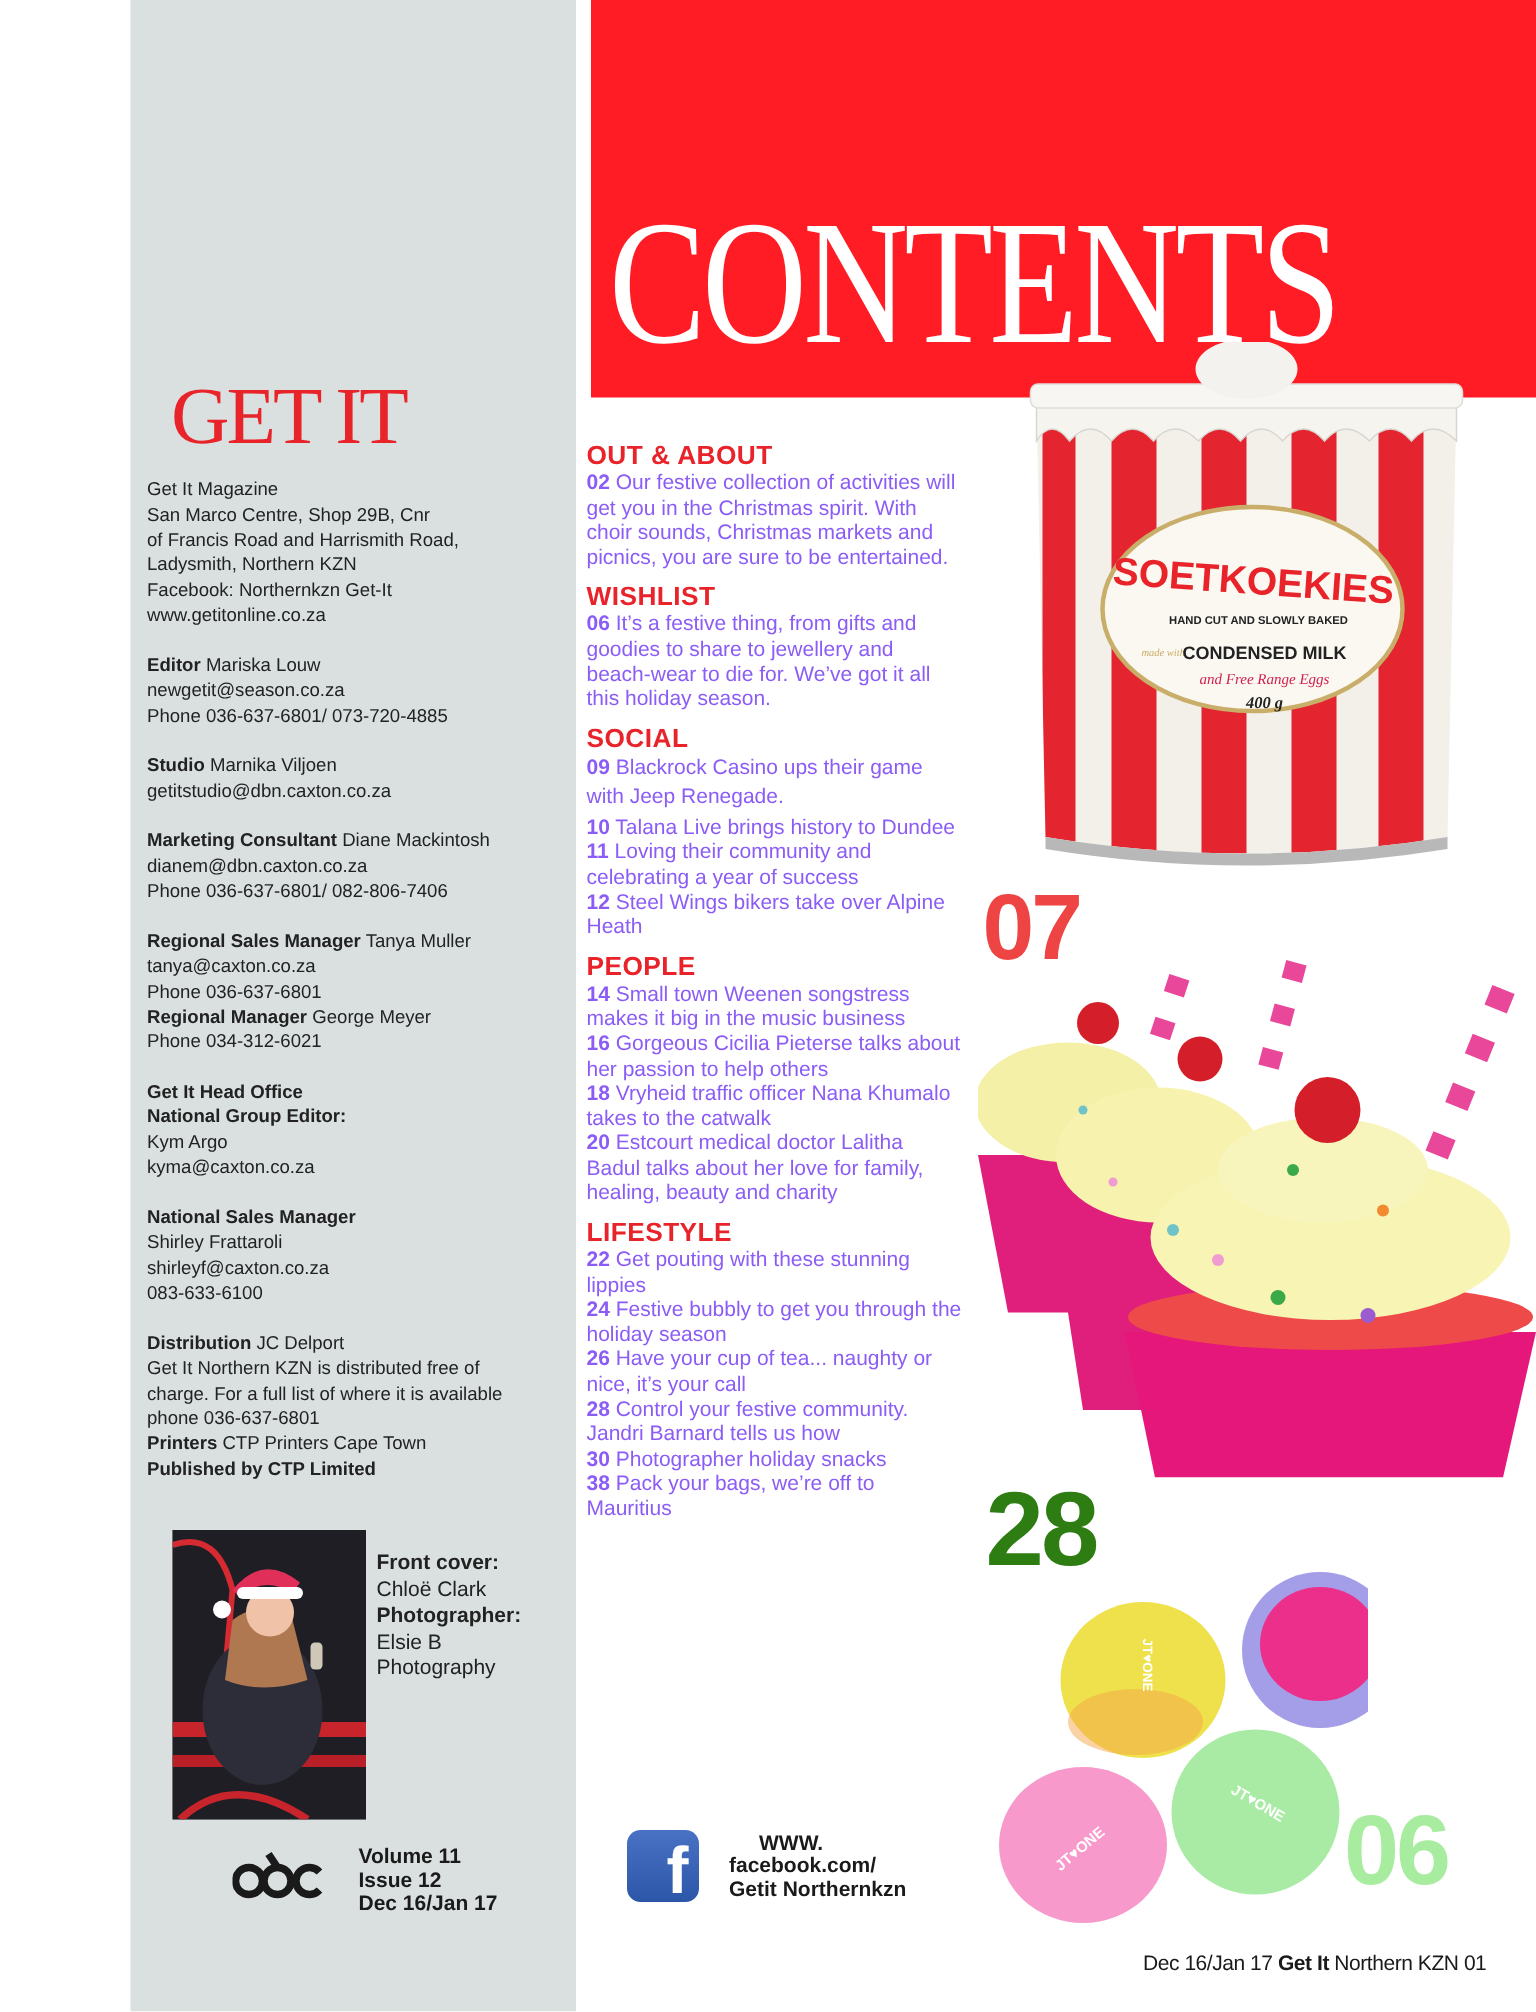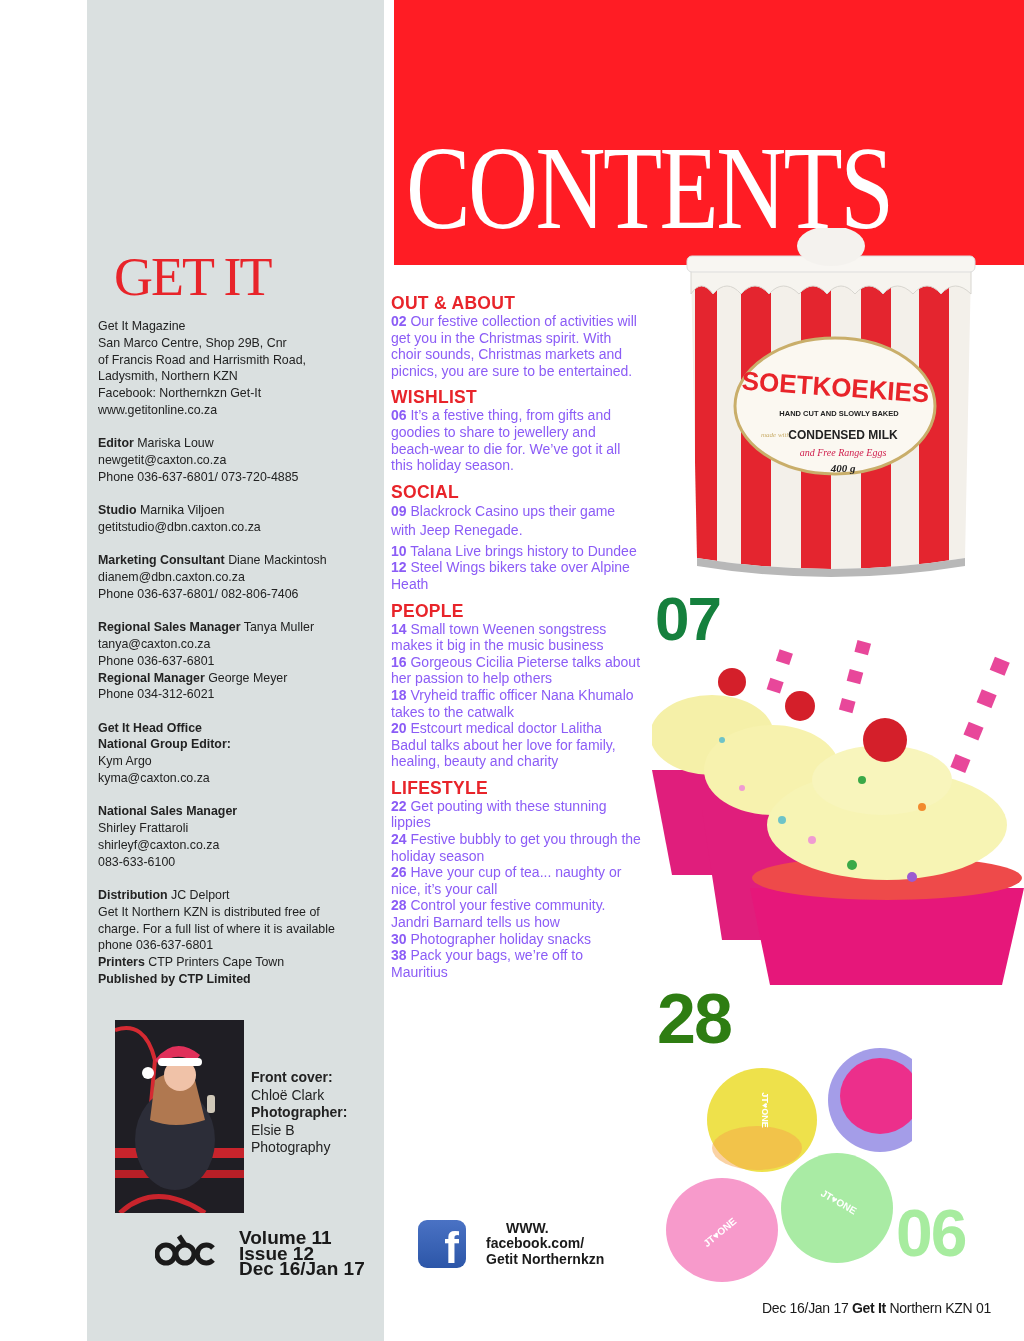--- a/index.html
+++ b/index.html
@@ -8,24 +8,24 @@
 
   
   .sidebar { position: absolute; left: 87px; top: 0; width: 297px; height: 1341px; background: #dae0e0; }
   .brand { position: absolute; left: 114px; top: 250px; font-family: "Liberation Serif", "DejaVu Serif", serif; font-size: 54px; color: #e8242a; letter-spacing: -2px; line-height: 1; }
   .masthead { position: absolute; left: 98px; top: 318px; width: 280px; font-size: 12.4px; line-height: 16.8px; color: #222; }
   .masthead p { margin: 0; }
   .masthead .gap { height: 16.5px; }
   .masthead b { font-weight: bold; }
 
   .cover-photo { position: absolute; left: 115px; top: 1020px; width: 129px; height: 193px; overflow: hidden; background: #1d1c22; }
-  .cover-credits { position: absolute; left: 251px; top: 1033px; font-size: 14px; line-height: 17.5px; color: #222; margin-top: 36px; }
+  .cover-credits { position: absolute; left: 251px; top: 1033px; font-size: 14px; line-height: 17.5px; color: #222; }
   .cover-credits b { display: block; }
   .abc-logo { position: absolute; left: 155px; top: 1232px; width: 60px; height: 34px; }
-  .issue-info { position: absolute; left: 239px; top: 1230px; font-size: 19px; line-height: 15.5px; font-weight: bold; color: #1a1a1a; }
+  .issue-info { position: absolute; left: 239px; top: 1230px; font-size: 14px; line-height: 15.5px; font-weight: bold; color: #1a1a1a; }
 
   
   .banner { position: absolute; left: 394px; top: 0; width: 630px; height: 265px; background: #ff1c24; }
   .banner-title { position: absolute; left: 406px; top: 130px; font-family: "Liberation Serif", "DejaVu Serif", serif; font-size: 118px; color: #ffffff; letter-spacing: -3px; line-height: 1; transform: scaleX(0.82); transform-origin: left top; white-space: nowrap; }
 
   
   .toc { position: absolute; left: 391px; top: 293px; width: 250px; }
   .toc-section { margin-bottom: 8px; }
   .toc-heading { font-size: 17.5px; font-weight: bold; color: #e8242a; line-height: 20px; letter-spacing: 0.3px; }
   .toc-entry { font-size: 14px; line-height: 16.6px; color: #8b5cf6; }
@@ -37,21 +37,21 @@
   .fb-icon { width: 48px; height: 48px; border-radius: 9px; background: linear-gradient(#4a72c4, #2c56a8); position: relative; }
   .fb-icon span { position: absolute; right: 7px; bottom: -2px; color: #fff; font-weight: bold; font-size: 44px; line-height: 1; font-family: "Liberation Sans", sans-serif; }
   .fb-text { margin-left: 20px; font-size: 14px; line-height: 15.5px; font-weight: bold; color: #1a1a1a; text-align: left; }
   .fb-text .www { padding-left: 20px; display: block; }
 
   .footer-folio { position: absolute; left: 762px; top: 1300px; font-size: 14px; color: #1a1a1a; letter-spacing: -0.3px; }
   .footer-folio b { font-weight: bold; }
 
   
   .callout { position: absolute; font-weight: bold; font-family: "Liberation Sans", "DejaVu Sans", sans-serif; letter-spacing: -2px; line-height: 1; }
-  .c07 { left: 655px; top: 588px; font-size: 62px; color: #15803d; }
+  .c07 { left: 655px; top: 588px; font-size: 62px; color: #ef4444; }
   .c28 { left: 657px; top: 984px; font-size: 70px; color: #2e7d12; }
   .c06 { left: 896px; top: 1200px; font-size: 66px; color: #a7ec9f; }
 
   
   .tin { position: absolute; left: 683px; top: 228px; width: 296px; height: 350px; }
   .cupcakes { position: absolute; left: 652px; top: 640px; width: 372px; height: 345px; }
   .lipbalms { position: absolute; left: 652px; top: 1040px; width: 260px; height: 250px; }
 </style>
 </head>
 <body>
@@ -63,21 +63,21 @@
 <div class="masthead">
   <p>Get It Magazine</p>
   <p>San Marco Centre, Shop 29B, Cnr</p>
   <p>of  Francis Road and Harrismith Road,</p>
   <p>Ladysmith, Northern KZN</p>
   <p>Facebook: Northernkzn Get-It</p>
   <p>www.getitonline.co.za</p>
   <div class="gap"></div>
 
   <p><b>Editor</b> <span>Mariska Louw</span></p>
-  <p>newgetit@caxton.co.za</p>
+  <p>newgetit@season.co.za</p>
   <p>Phone 036-637-6801/ 073-720-4885</p>
   <div class="gap"></div>
 
   <p><b>Studio</b> <span>Marnika Viljoen</span></p>
   <p>getitstudio@dbn.caxton.co.za</p>
   <div class="gap"></div>
 
   <p><b>Marketing Consultant</b> <span>Diane Mackintosh</span></p>
   <p>dianem@dbn.caxton.co.za</p>
   <p>Phone 036-637-6801/ 082-806-7406</p>
@@ -187,20 +187,21 @@
 
   <div class="toc-section">
     <div class="toc-heading">WISHLIST</div>
     <div class="toc-entry"><span class="pg">06</span> <span>It’s a festive thing, from gifts and goodies to share to jewellery and beach-wear to die for. We’ve got it all this holiday season.</span></div>
   </div>
 
   <div class="toc-section">
     <div class="toc-heading">SOCIAL</div>
     <div class="toc-entry social-first"><span class="pg">09</span> <span>Blackrock Casino ups their game with Jeep Renegade.</span></div>
     <div class="toc-entry"><span class="pg">10</span> <span>Talana Live brings history to Dundee</span></div>
+    <div class="toc-entry"><span class="pg">11</span> <span>Loving their community and celebrating a year of success</span></div>
     <div class="toc-entry"><span class="pg">12</span> <span>Steel Wings bikers take over Alpine Heath</span></div>
   </div>
 
   <div class="toc-section">
     <div class="toc-heading">PEOPLE</div>
     <div class="toc-entry"><span class="pg">14</span> <span>Small town Weenen songstress makes it big in the music business</span></div>
     <div class="toc-entry"><span class="pg">16</span> <span>Gorgeous Cicilia Pieterse talks about her passion to help others</span></div>
     <div class="toc-entry"><span class="pg">18</span> <span>Vryheid traffic officer Nana Khumalo takes to the catwalk</span></div>
     <div class="toc-entry"><span class="pg">20</span> <span>Estcourt medical doctor Lalitha Badul talks about her love for family, healing, beauty and charity</span></div>
   </div>

